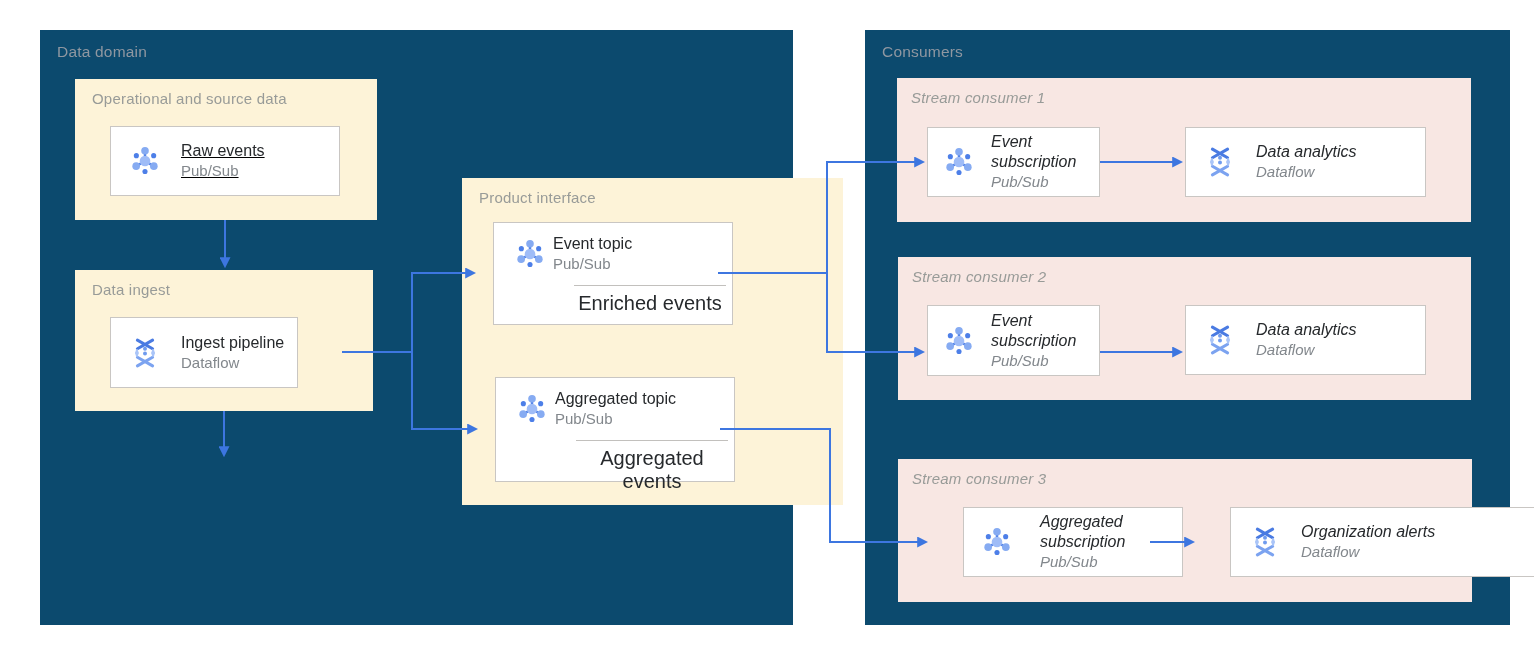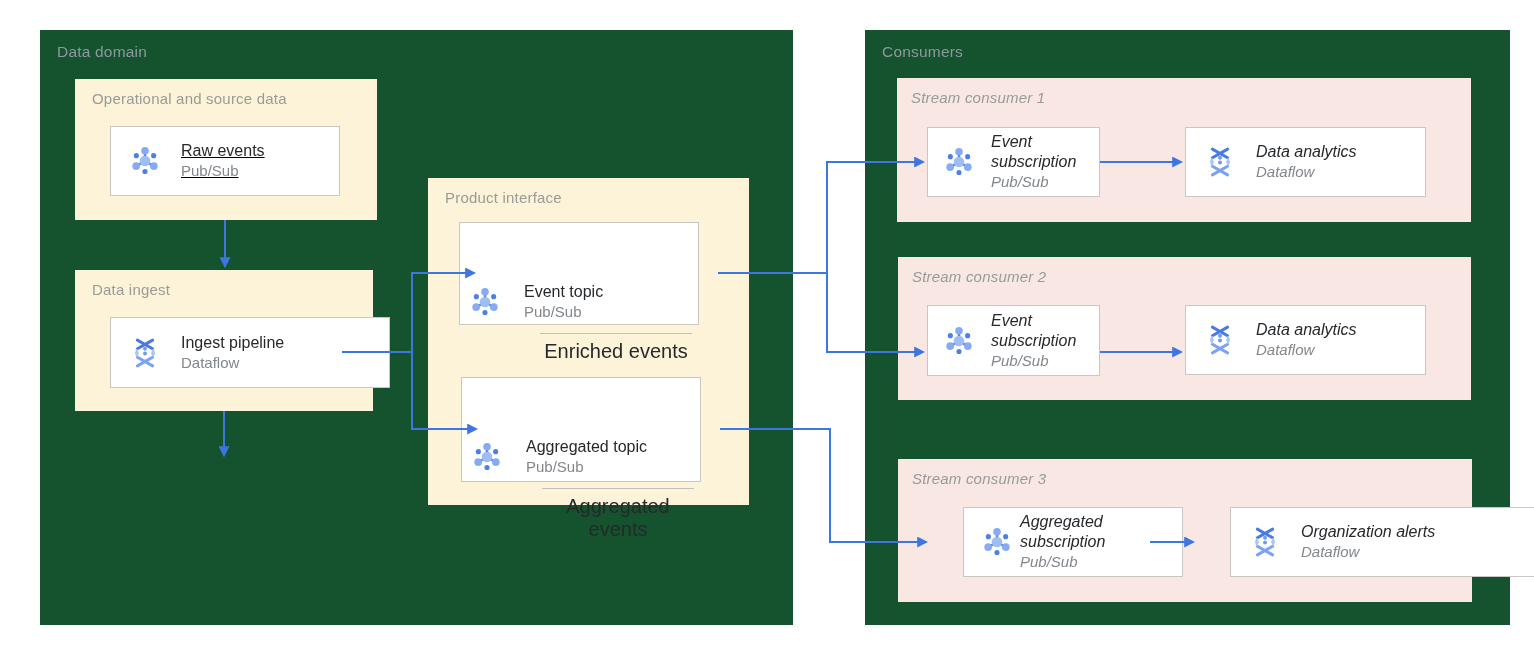--- a/index.html
+++ b/index.html
@@ -1,41 +1,41 @@
 <!DOCTYPE html>
 <html><head>
 <meta charset="utf-8">
 <style>
   html,body { margin:0; padding:0; background:#ffffff; }
   .stage {
     position:relative; width:1534px; height:660px;
     font-family:"Liberation Sans", sans-serif;
     background:#ffffff; overflow:hidden;
   }
-  .panel { position:absolute; background:#14532d; }
+  .panel { position:absolute; background:#0c4a6e; }
   .panel-label {
     position:absolute; left:17px; top:13px;
     font-size:15.5px; color:#8f97a1; letter-spacing:.2px;
   }
   .group { position:absolute; }
   .group--yellow { background:#fdf3d8; }
   .group--pink   { background:#f8e7e3;font-style:italic; }
   .group-label {
     position:absolute; left:17px; top:11px;
     font-size:15px; color:#989b98; letter-spacing:.2px;
   }
   .card {
     position:absolute; background:#ffffff;
     border:1px solid #c9c6c3; box-sizing:border-box;
   }
   .card-row {
     display:flex; align-items:center; height:100%;
     padding-left:15px; gap:17px;
   }
-  .card--topic .card-row { height:62px; padding-left:6px; gap:20px;margin-top:48px; }
+  .card--topic .card-row { height:62px; padding-left:17px; gap:4px; }
   .icon { flex:0 0 auto; width:38px; height:38px; }
   .card-text { display:flex; flex-direction:column; justify-content:center; }
   .card-title {
     font-size:16px; color:#26292c; line-height:20px;
   }
   .card-subtitle {
     font-size:15px; color:#82878c; line-height:20px;
   }
   .topic-divider {
     border-top:1px solid #c2c0bd; margin:0 6px 0 80px; height:0;
@@ -97,35 +97,35 @@
           <div class="card-text">
             <div class="card-title">Raw events</div>
             <div class="card-subtitle">Pub/Sub</div>
           </div>
         </div>
       </div>
     </div>
 
     <div class="group group--yellow" style="left:35px; top:240px; width:298px; height:141px;">
       <div class="group-label">Data ingest</div>
-      <div class="card" style="left:35px; top:47px; width:280px; height:71px;">
+      <div class="card" style="left:35px; top:47px; width:188px; height:71px;">
         <div class="card-row">
           <svg class="icon" viewBox="0 0 40 40">
               <use href="#icon-dataflow"></use>
             </svg>
           <div class="card-text">
             <div class="card-title">Ingest pipeline</div>
             <div class="card-subtitle">Dataflow</div>
           </div>
         </div>
       </div>
     </div>
 
 
-    <div class="group group--yellow" style="left:388px; top:148px; width:321px; height:327px;">
+    <div class="group group--yellow" style="left:422px; top:148px; width:381px; height:327px;">
       <div class="group-label">Product interface</div>
 
       <div class="card card--topic" style="left:31px; top:44px; width:240px; height:103px;">
         <div class="card-row">
           <svg class="icon" viewBox="0 0 40 40">
               <use href="#icon-pubsub"></use>
             </svg>
           <div class="card-text">
             <div class="card-title">Event topic</div>
             <div class="card-subtitle">Pub/Sub</div>
@@ -202,21 +202,21 @@
             <div class="card-title">Data analytics</div>
             <div class="card-subtitle">Dataflow</div>
           </div>
         </div>
       </div>
     </div>
 
     <div class="group group--pink" style="left:33px; top:429px; width:574px; height:143px;">
       <div class="group-label" style="left:14px;">Stream consumer 3</div>
       <div class="card" style="left:65px; top:48px; width:220px; height:70px;">
-        <div class="card-row" style="padding-left:14px; gap:4px;">
+        <div class="card-row" style="padding-left:14px; gap:24px;">
           <svg class="icon" viewBox="0 0 40 40">
               <use href="#icon-pubsub"></use>
             </svg>
           <div class="card-text">
             <div class="card-title">Aggregated subscription</div>
             <div class="card-subtitle">Pub/Sub</div>
           </div>
         </div>
       </div>
       <div class="card" style="left:332px; top:48px; width:318px; height:70px;">

